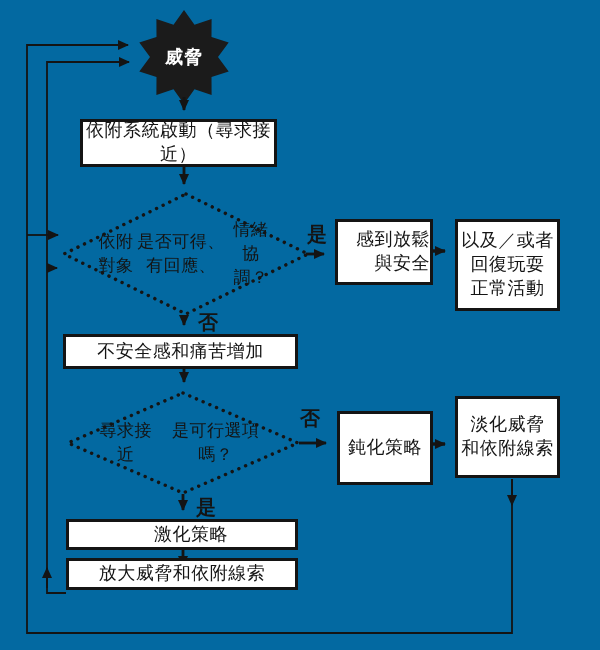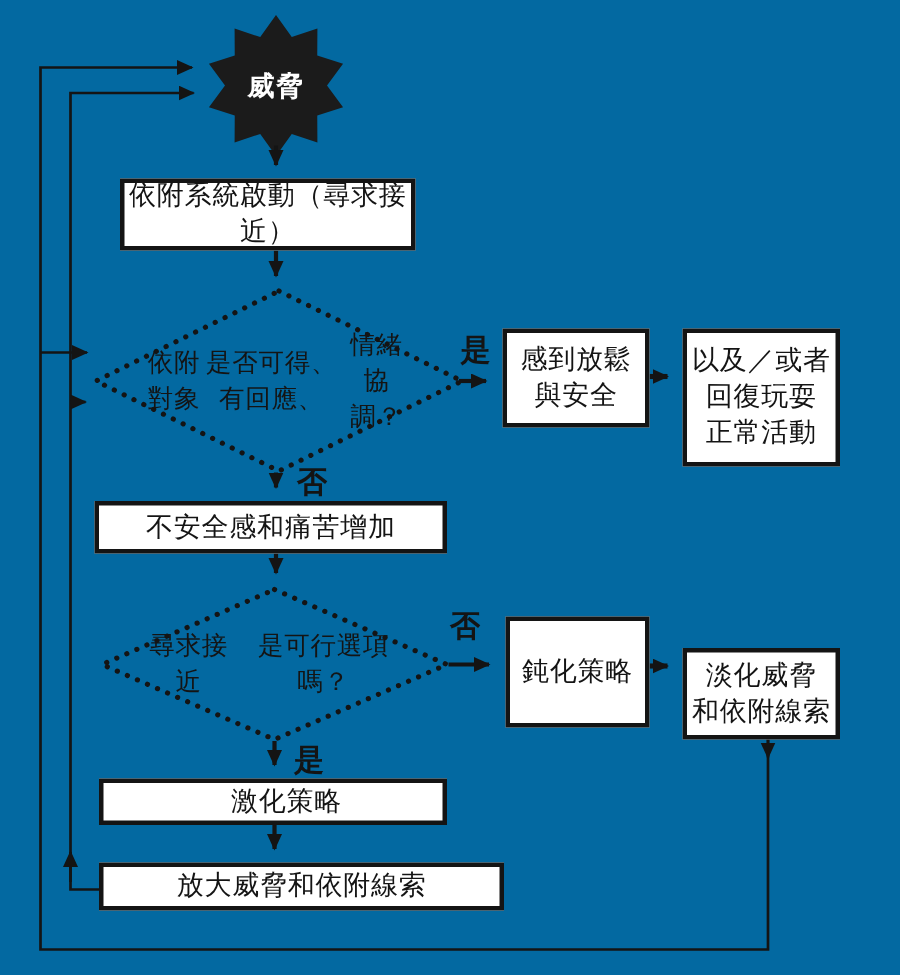--- a/index.html
+++ b/index.html
@@ -91,49 +91,49 @@
       <path d="M47,268 L57,268" marker-end="url(#arr)"></path>
     </g>
   </svg>
 
   <div class="burst-label" style="left:184px;top:57px;">威脅</div>
 
   <div class="node" style="left:64px;top:119px;width:197px;height:48px;margin-left:16px;">
     <span>依附系統啟動（尋求接近）</span>
   </div>
 
-  <div class="node" style="left:335px;top:219px;width:98px;height:66px;">
+  <div class="node" style="left:335px;top:219px;width:98px;height:66px;align-items:flex-end;">
     <span>感到放鬆</span>
     <span>與安全</span>
   </div>
 
   <div class="node" style="left:455px;top:219px;width:105px;height:92px;">
     <span>以及／或者</span>
     <span>回復玩耍</span>
     <span>正常活動</span>
   </div>
 
   <div class="node" style="left:63px;top:334px;width:235px;height:35px;">
     <span>不安全感和痛苦增加</span>
   </div>
 
   <div class="node" style="left:337px;top:411px;width:96px;height:74px;">
     <span>鈍化策略</span>
   </div>
 
-  <div class="node" style="left:455px;top:432px;width:105px;height:61px;">
+  <div class="node" style="left:455px;top:396px;width:105px;height:82px;">
     <span>淡化威脅</span>
     <span>和依附線索</span>
   </div>
 
   <div class="node" style="left:66px;top:519px;width:232px;height:31px;padding-left:18px;">
     <span>激化策略</span>
   </div>
 
-  <div class="node" style="left:66px;top:575px;width:270px;height:32px;">
+  <div class="node" style="left:66px;top:558px;width:232px;height:32px;">
     <span>放大威脅和依附線索</span>
   </div>
 
   <div class="diamond-text" style="left:96px;top:204px;width:180px;height:100px;">
     <span>依附對象</span>
     <span>是否可得、有回應、</span>
     <span>情緒協調？</span>
   </div>
 
   <div class="diamond-text" style="left:93px;top:408px;width:180px;height:70px;">

